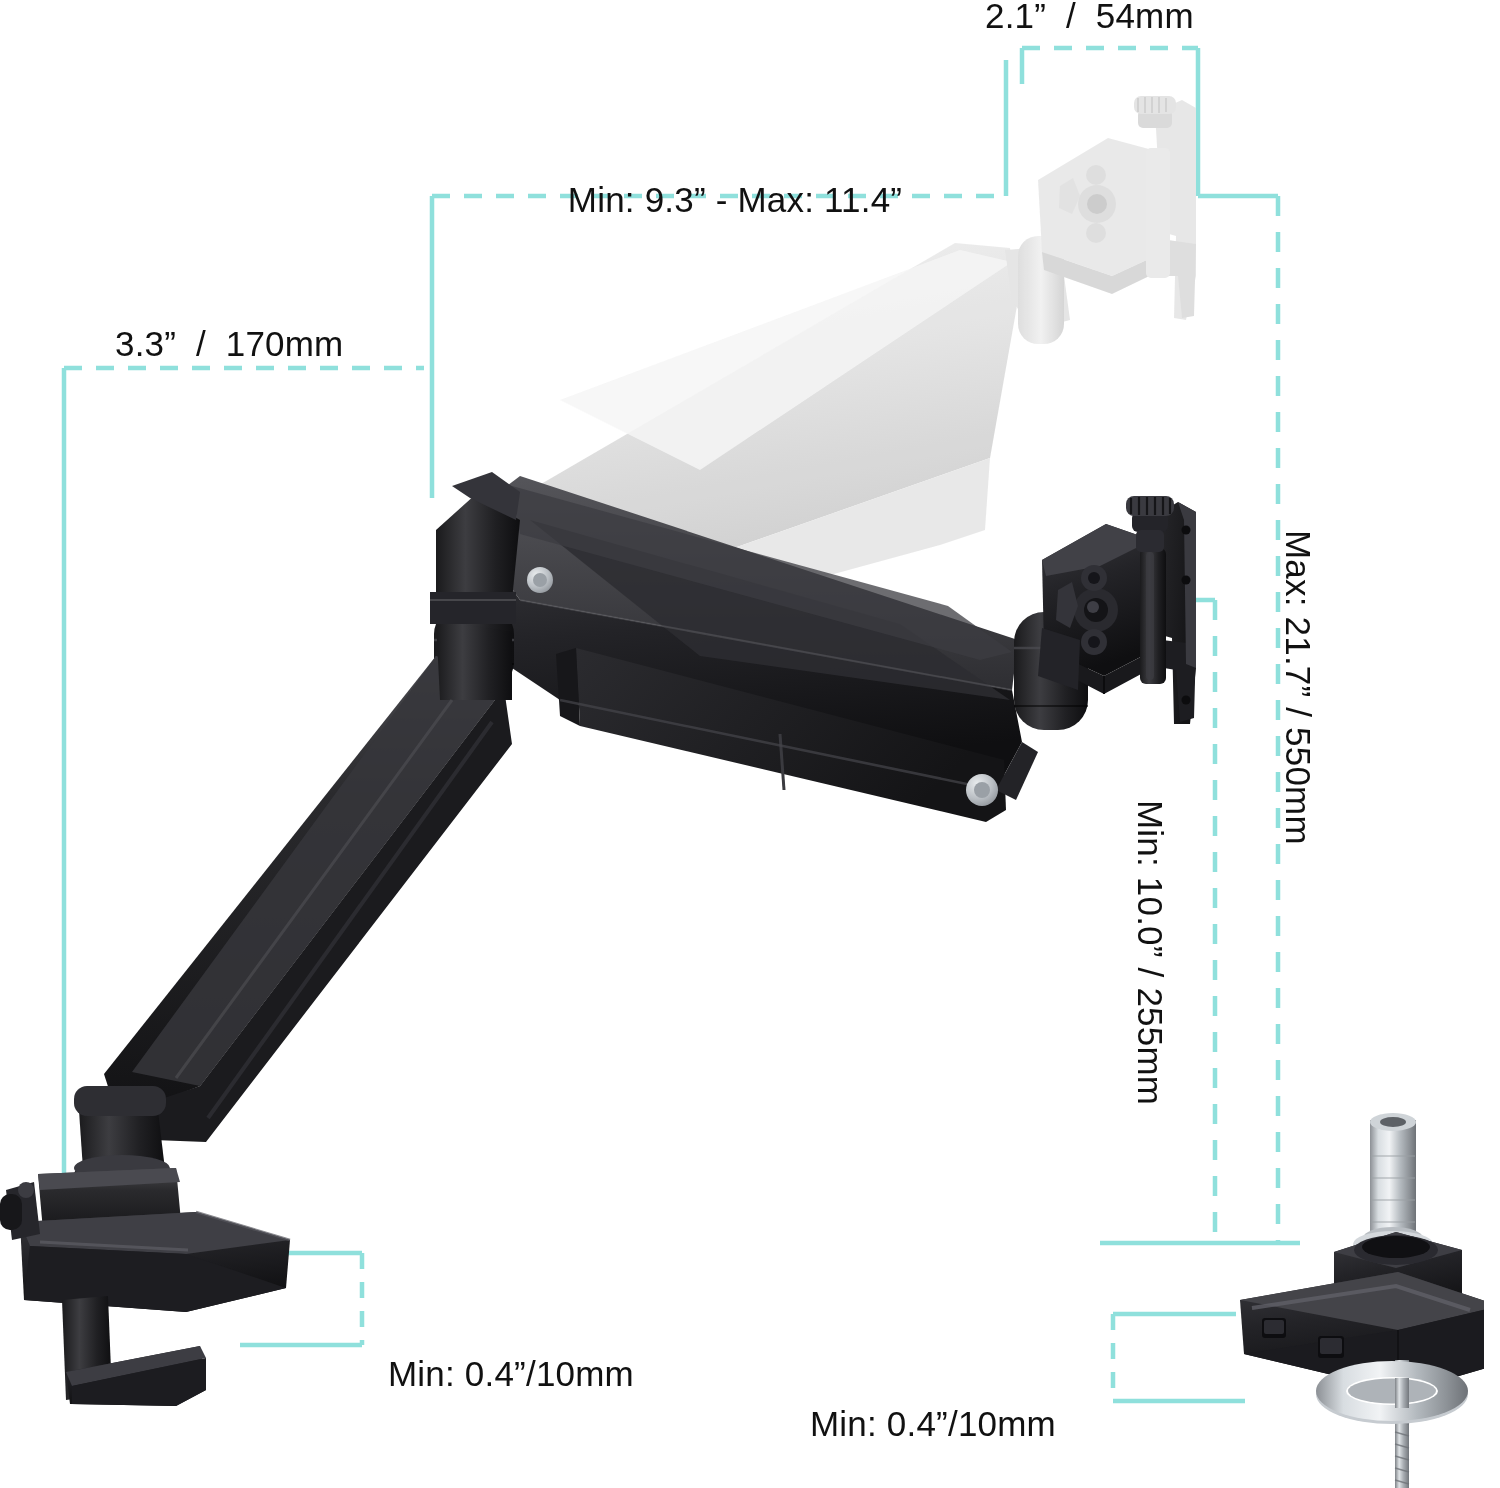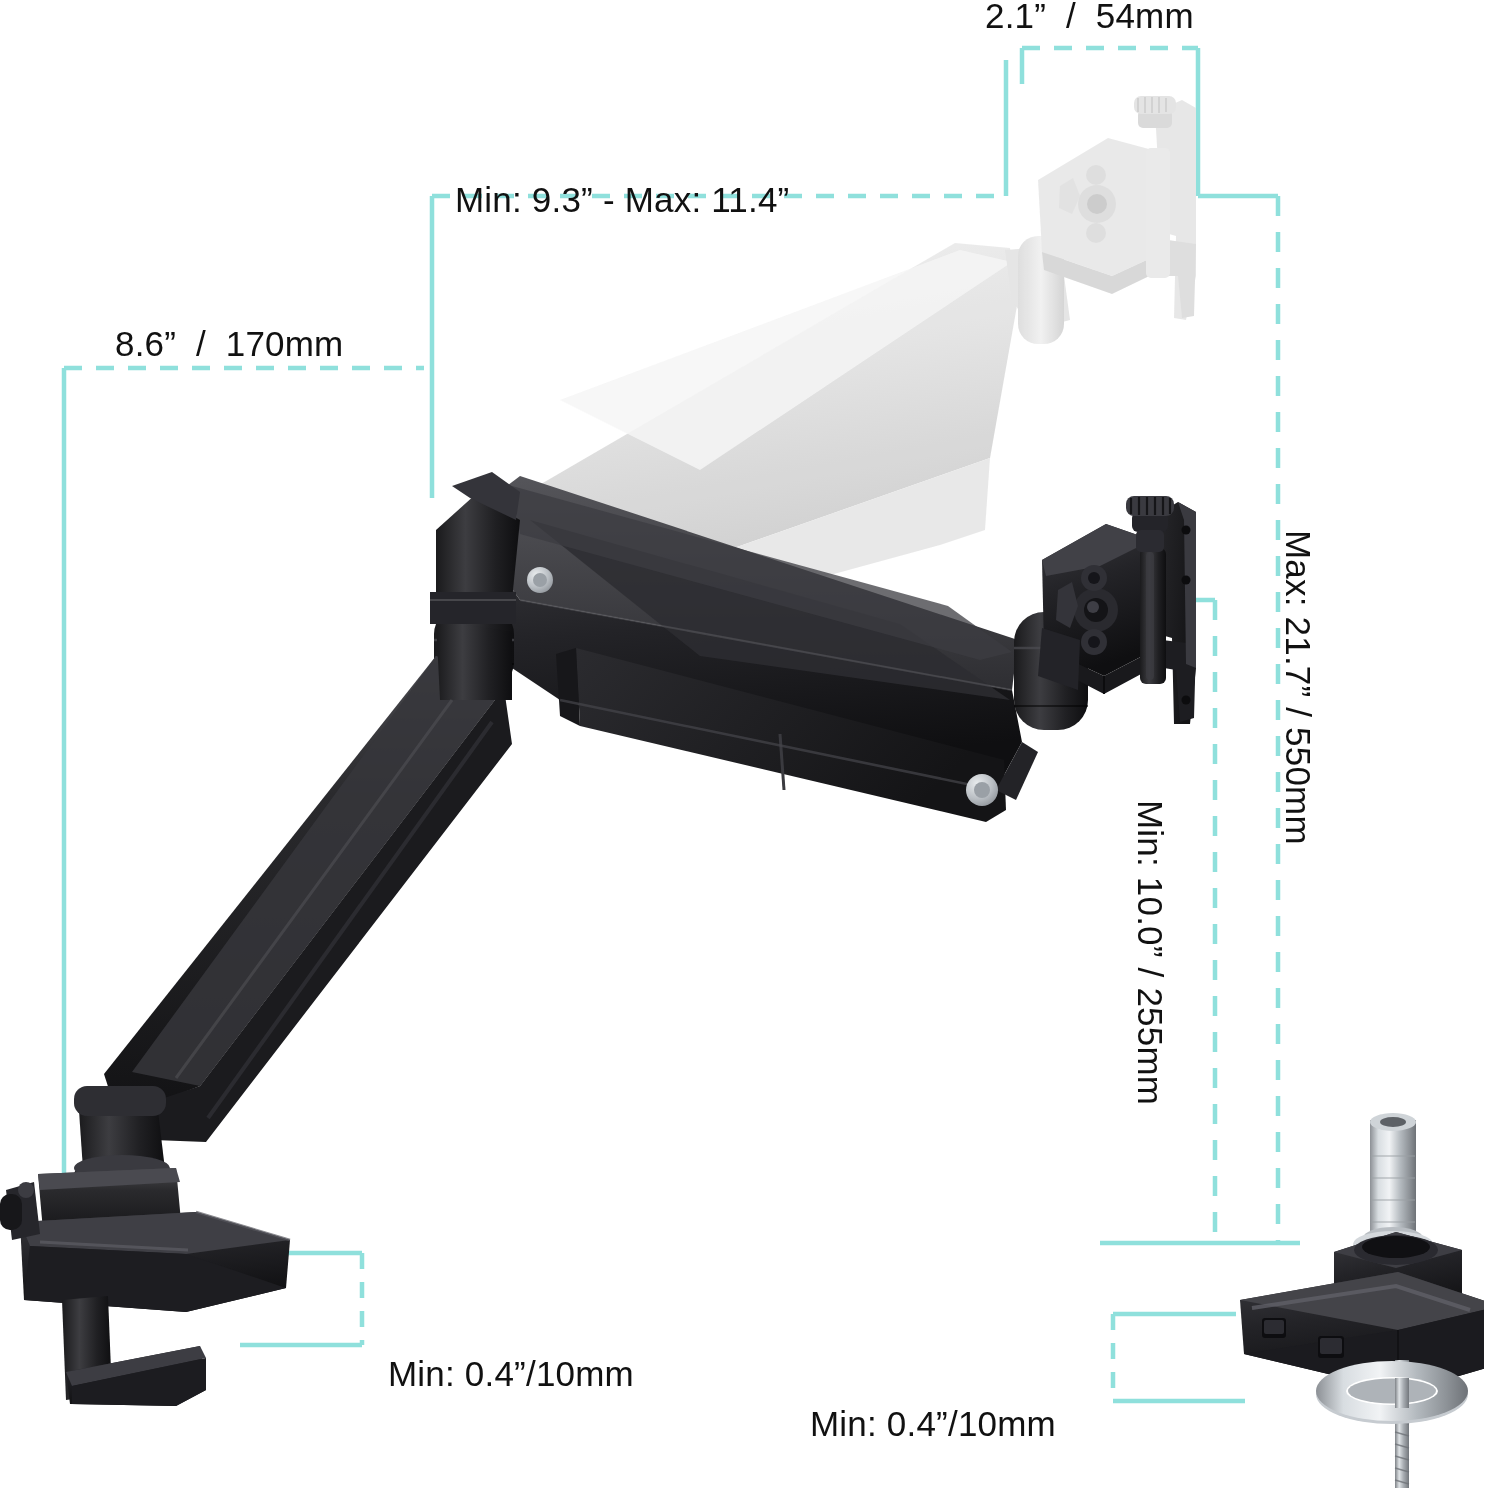--- a/index.html
+++ b/index.html
@@ -25,21 +25,21 @@
   }
   .dim-label {
     position: absolute;
     color: #111111;
     font-weight: 400;
     letter-spacing: 0.2px;
     white-space: pre;
     line-height: 1.28;
   }
   .dim-label.two-line {
-    text-align: left;
+    text-align: center;
   }
   .rot-cw {
     transform-origin: left top;
     transform: rotate(90deg);
   }
   .lbl-top-right   { left: 985px;  top: -6px;   font-size: 35px; }
   .lbl-reach       { left: 455px;  top: 88px;   font-size: 35px; text-align: center; width: 560px; }
   .lbl-height-170  { left: 115px;  top: 322px;  font-size: 35px; }
   .lbl-max-550     { left: 1320px; top: 530px;  font-size: 35px; }
   .lbl-min-255     { left: 1172px; top: 800px;  font-size: 35px; }
@@ -362,21 +362,21 @@
       <rect x="1395" y="1378" width="14" height="30" fill="url(#steelRod)"></rect>
     </g>
   </svg>
 
   <div class="dim-label lbl-top-right">2.1”  /  54mm</div>
 
   <div class="dim-label two-line lbl-reach">
     <div>Min: 9.3” - Max: 11.4”</div>
   </div>
 
-  <div class="dim-label lbl-height-170">8.6”  /  170mm</div>
+  <div class="dim-label lbl-height-170">3.3”  /  170mm</div>
 
   <div class="dim-label rot-cw lbl-max-550">Max: 21.7” / 550mm</div>
 
   <div class="dim-label rot-cw lbl-min-255">Min: 10.0” / 255mm</div>
 
   <div class="dim-label lbl-clamp">
     <div>Min: 0.4”/10mm</div>
     <div>Max: 1.8”/45mm</div>
   </div>
 

